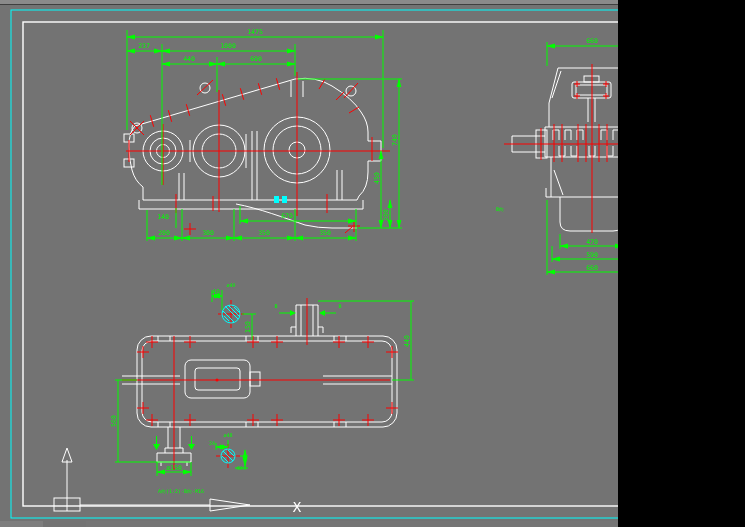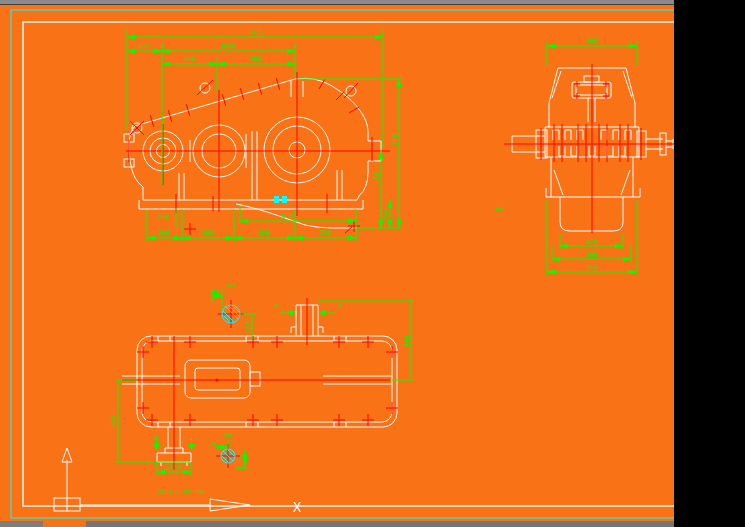--- a/index.html
+++ b/index.html
@@ -1,16 +1,16 @@
 <!DOCTYPE html>
 <html><head>
 <meta charset="utf-8">
 <style>
   html,body{margin:0;padding:0;background:#000;}
-  #screen{position:relative;width:674px;height:527px;background:#f97316;overflow:hidden;
+  #screen{position:relative;width:618px;height:527px;background:#737373;overflow:hidden;
           font-family:"DejaVu Sans Mono", monospace;}
   #topbar{position:absolute;left:0;top:0;width:745px;height:4px;background:#8a8a8a;border-bottom:1px solid #3f3f3f;}
   .scrollseg{position:absolute;height:6px;top:521px;background:#7e7e7e;}
   #scroll-left{left:0;width:43px;}
   #scroll-right{left:86px;width:659px;background:#757575;}
   svg{position:absolute;left:0;top:0;}
   .w{stroke:#ffffff;fill:none;stroke-width:1;}
   .w2{stroke:#ffffff;fill:none;stroke-width:1.4;}
   .r{stroke:#ff0000;fill:none;stroke-width:1;}
   .g{stroke:#00ff00;fill:none;stroke-width:1;}

